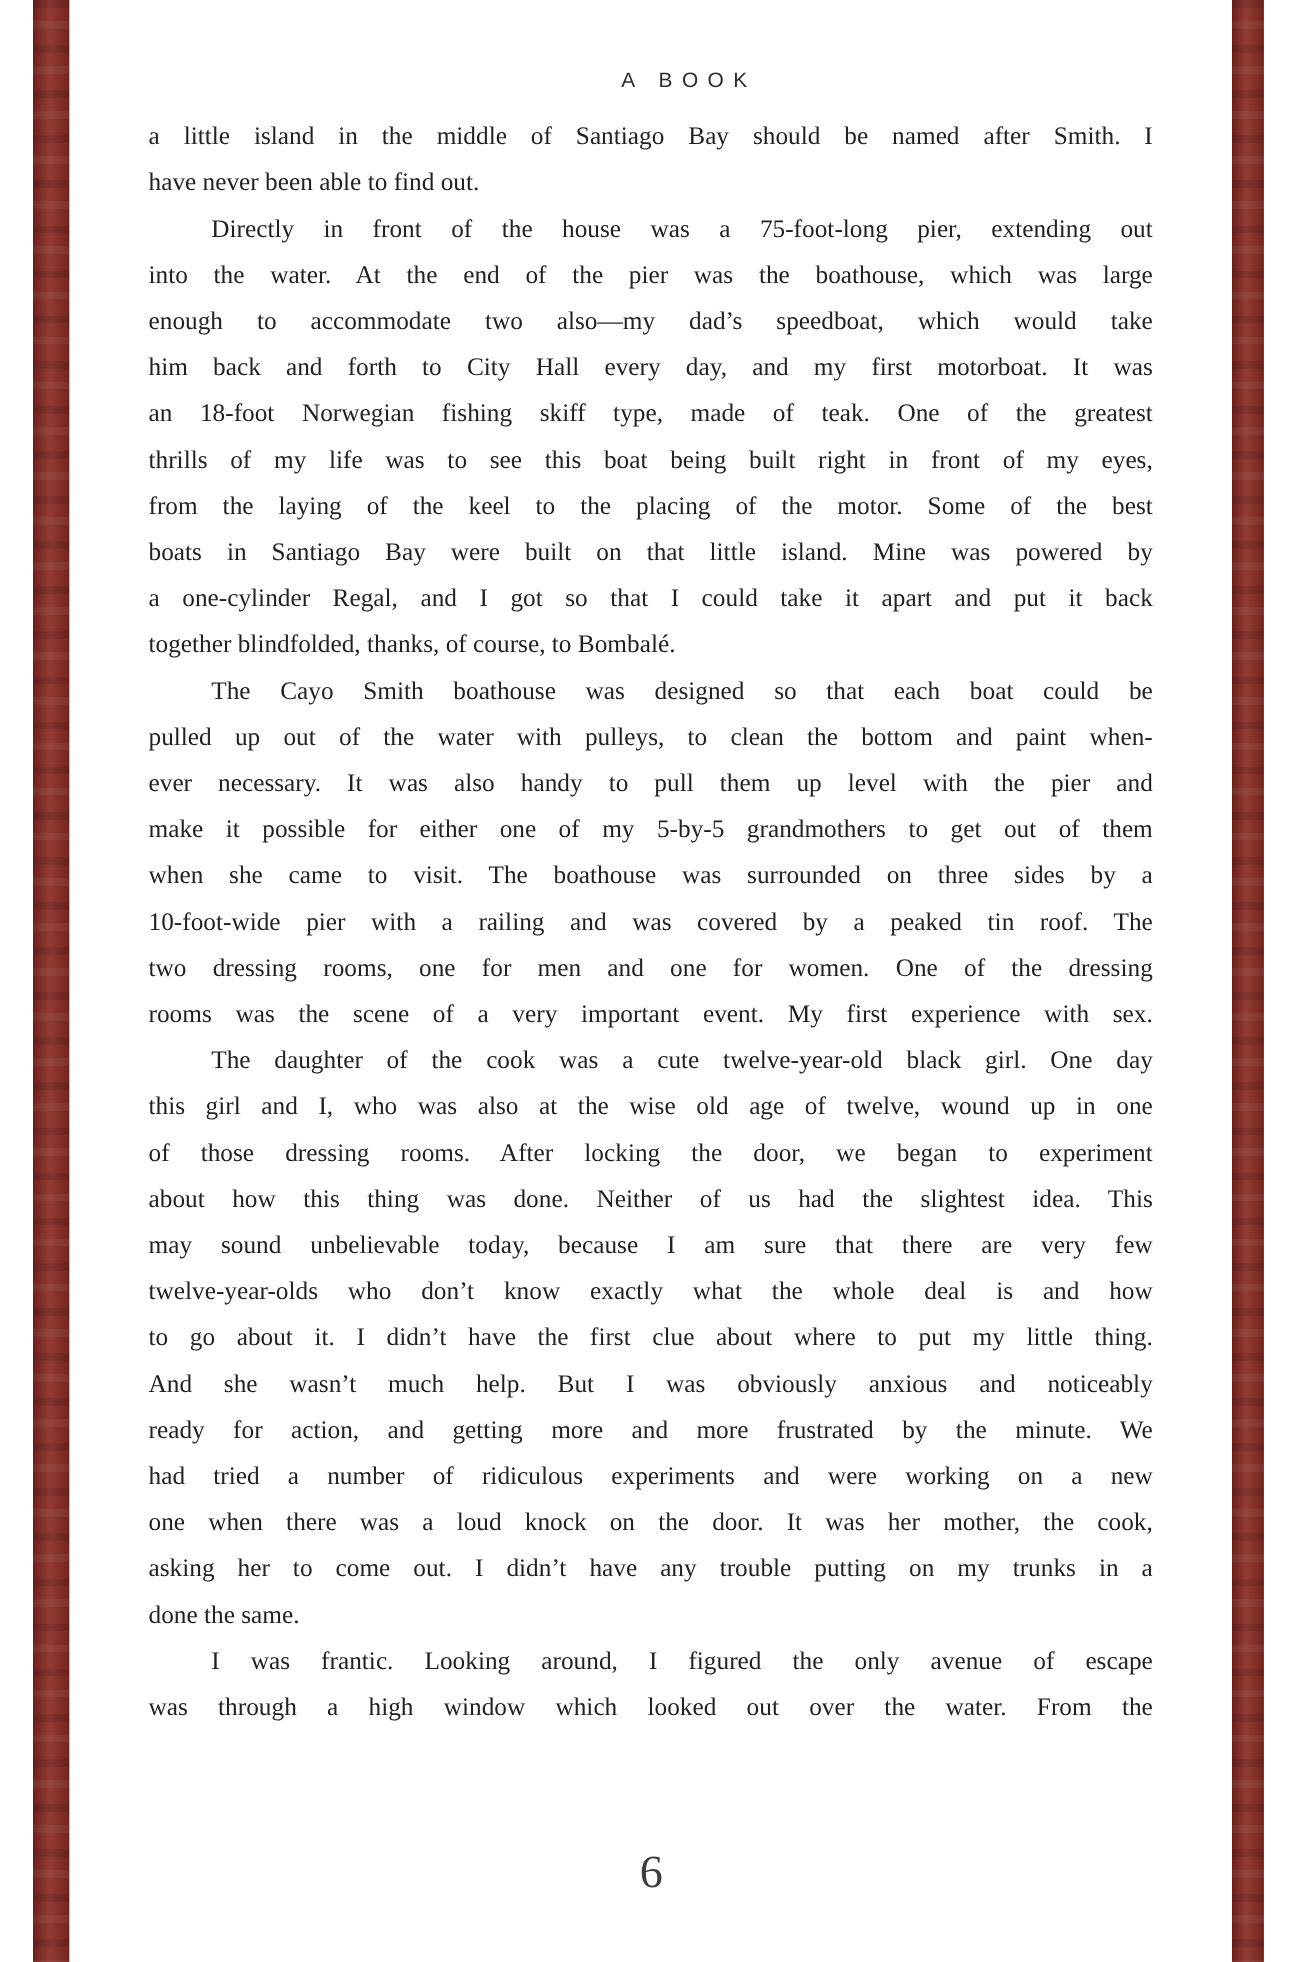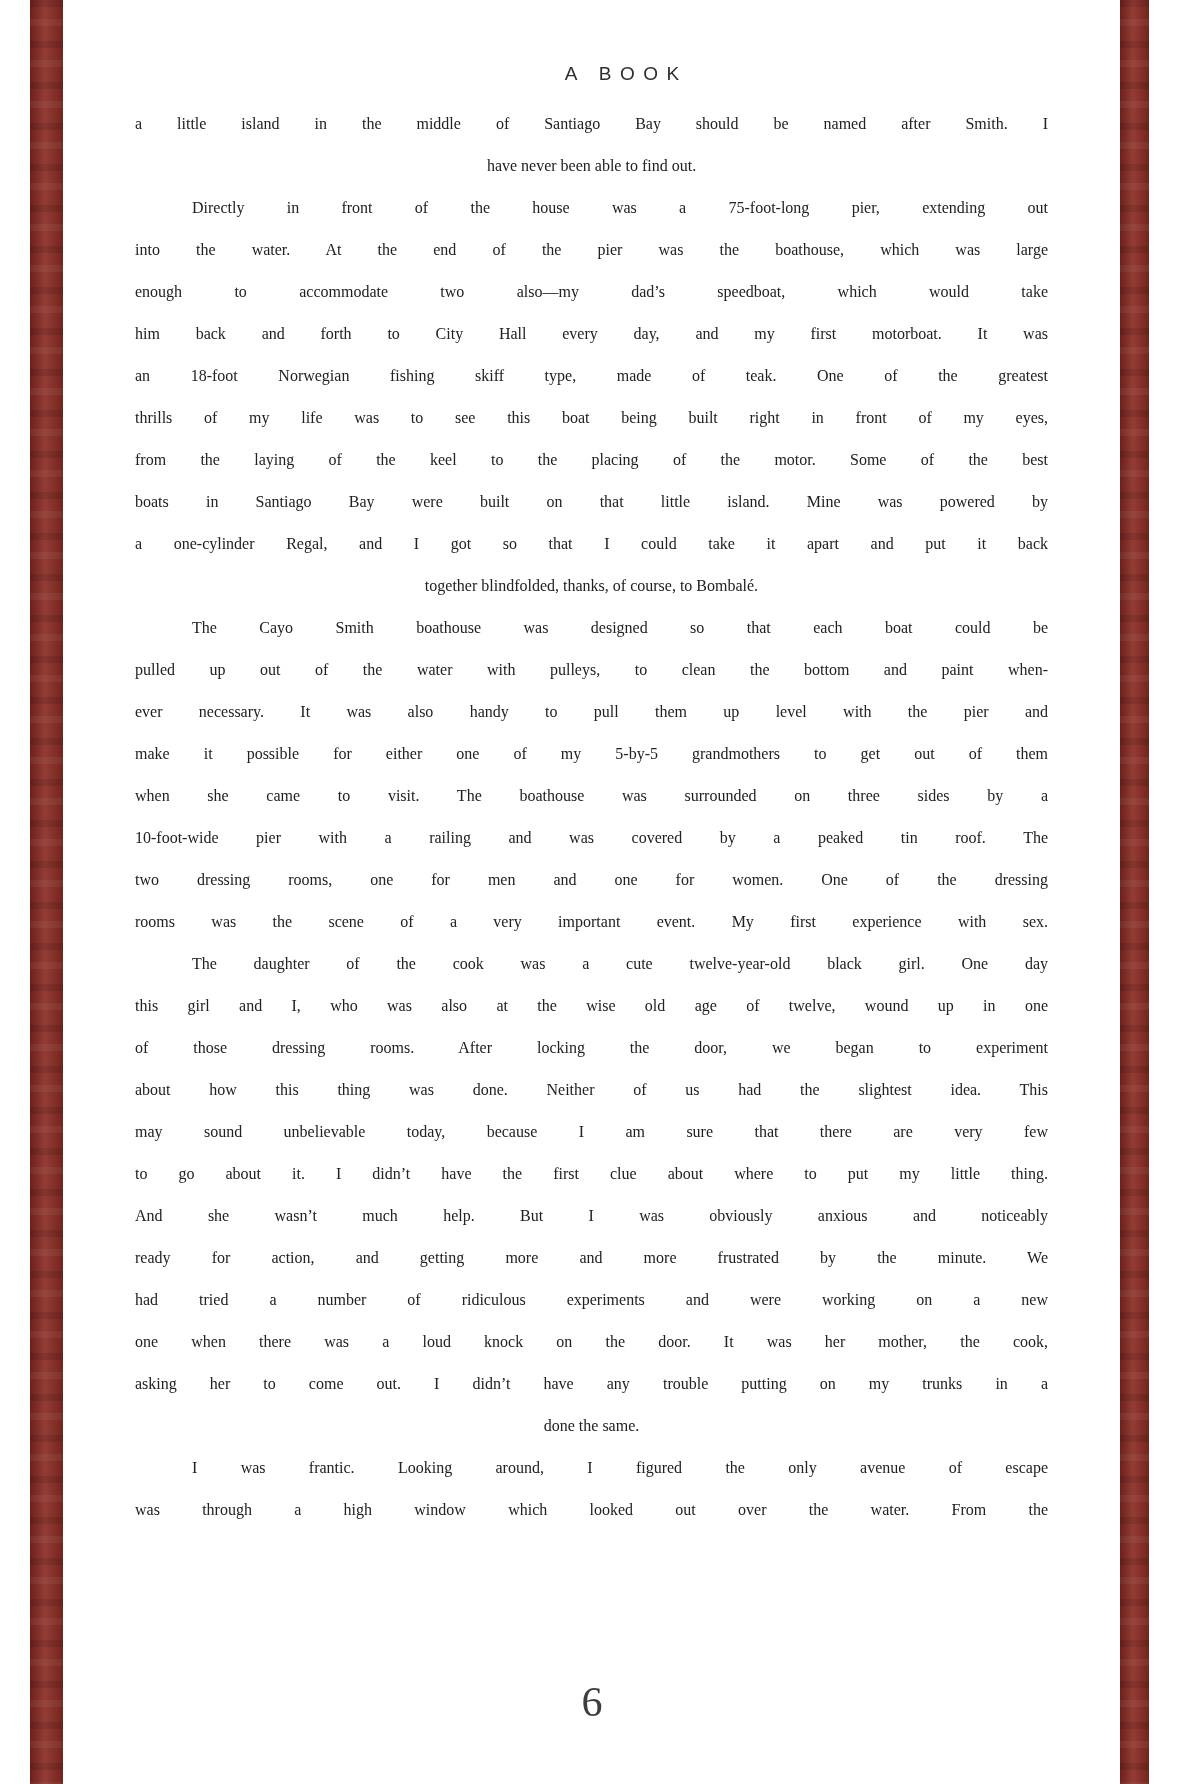--- a/index.html
+++ b/index.html
@@ -25,26 +25,26 @@
     text-align:center;
     font-family:"Liberation Sans", sans-serif;
     font-size:19px; line-height:22px;
     letter-spacing:0.45em; text-indent:0.45em;
     color:#2e2e2e;
     padding-left:30px;
   }
 
   .body-text {
     position:absolute; top:103px; left:135px; width:913px;
-    font-size:16px; color:#212121;font-family:Liberation Serif, serif;
+    font-size:23px; color:#212121;font-family:Liberation Serif, serif;
   }
   .line {
     height:42px; line-height:42px;
     overflow:hidden;
-    text-align:center;
+    text-align:left;
   }
   .line.just { text-align:justify; text-align-last:justify; }
   .line.indent { text-indent:57px; }
 
   .folio {
     position:absolute; top:1680px; left:0; width:100%;
     text-align:center;
     font-family:"Liberation Serif", serif;
     font-size:42px; line-height:44px;
     color:#3d3d3d;
@@ -76,20 +76,21 @@
       <div class="line just">make it possible for either one of my 5-by-5 grandmothers to get out of them</div>
       <div class="line just">when she came to visit. The boathouse was surrounded on three sides by a</div>
       <div class="line just">10-foot-wide pier with a railing and was covered by a peaked tin roof. The</div>
       <div class="line just">two dressing rooms, one for men and one for women. One of the dressing</div>
       <div class="line just">rooms was the scene of a very important event. My first experience with sex.</div>
       <div class="line just indent">The daughter of the cook was a cute twelve-year-old black girl. One day</div>
       <div class="line just">this girl and I, who was also at the wise old age of twelve, wound up in one</div>
       <div class="line just">of those dressing rooms. After locking the door, we began to experiment</div>
       <div class="line just">about how this thing was done. Neither of us had the slightest idea. This</div>
       <div class="line just">may sound unbelievable today, because I am sure that there are very few</div>
+      <div class="line just">twelve-year-olds who don’t know exactly what the whole deal is and how</div>
       <div class="line just">to go about it. I didn’t have the first clue about where to put my little thing.</div>
       <div class="line just">And she wasn’t much help. But I was obviously anxious and noticeably</div>
       <div class="line just">ready for action, and getting more and more frustrated by the minute. We</div>
       <div class="line just">had tried a number of ridiculous experiments and were working on a new</div>
       <div class="line just">one when there was a loud knock on the door. It was her mother, the cook,</div>
       <div class="line just">asking her to come out. I didn’t have any trouble putting on my trunks in a</div>
       <div class="line">done the same.</div>
       <div class="line just indent">I was frantic. Looking around, I figured the only avenue of escape</div>
       <div class="line just">was through a high window which looked out over the water. From the</div>
     </div>

